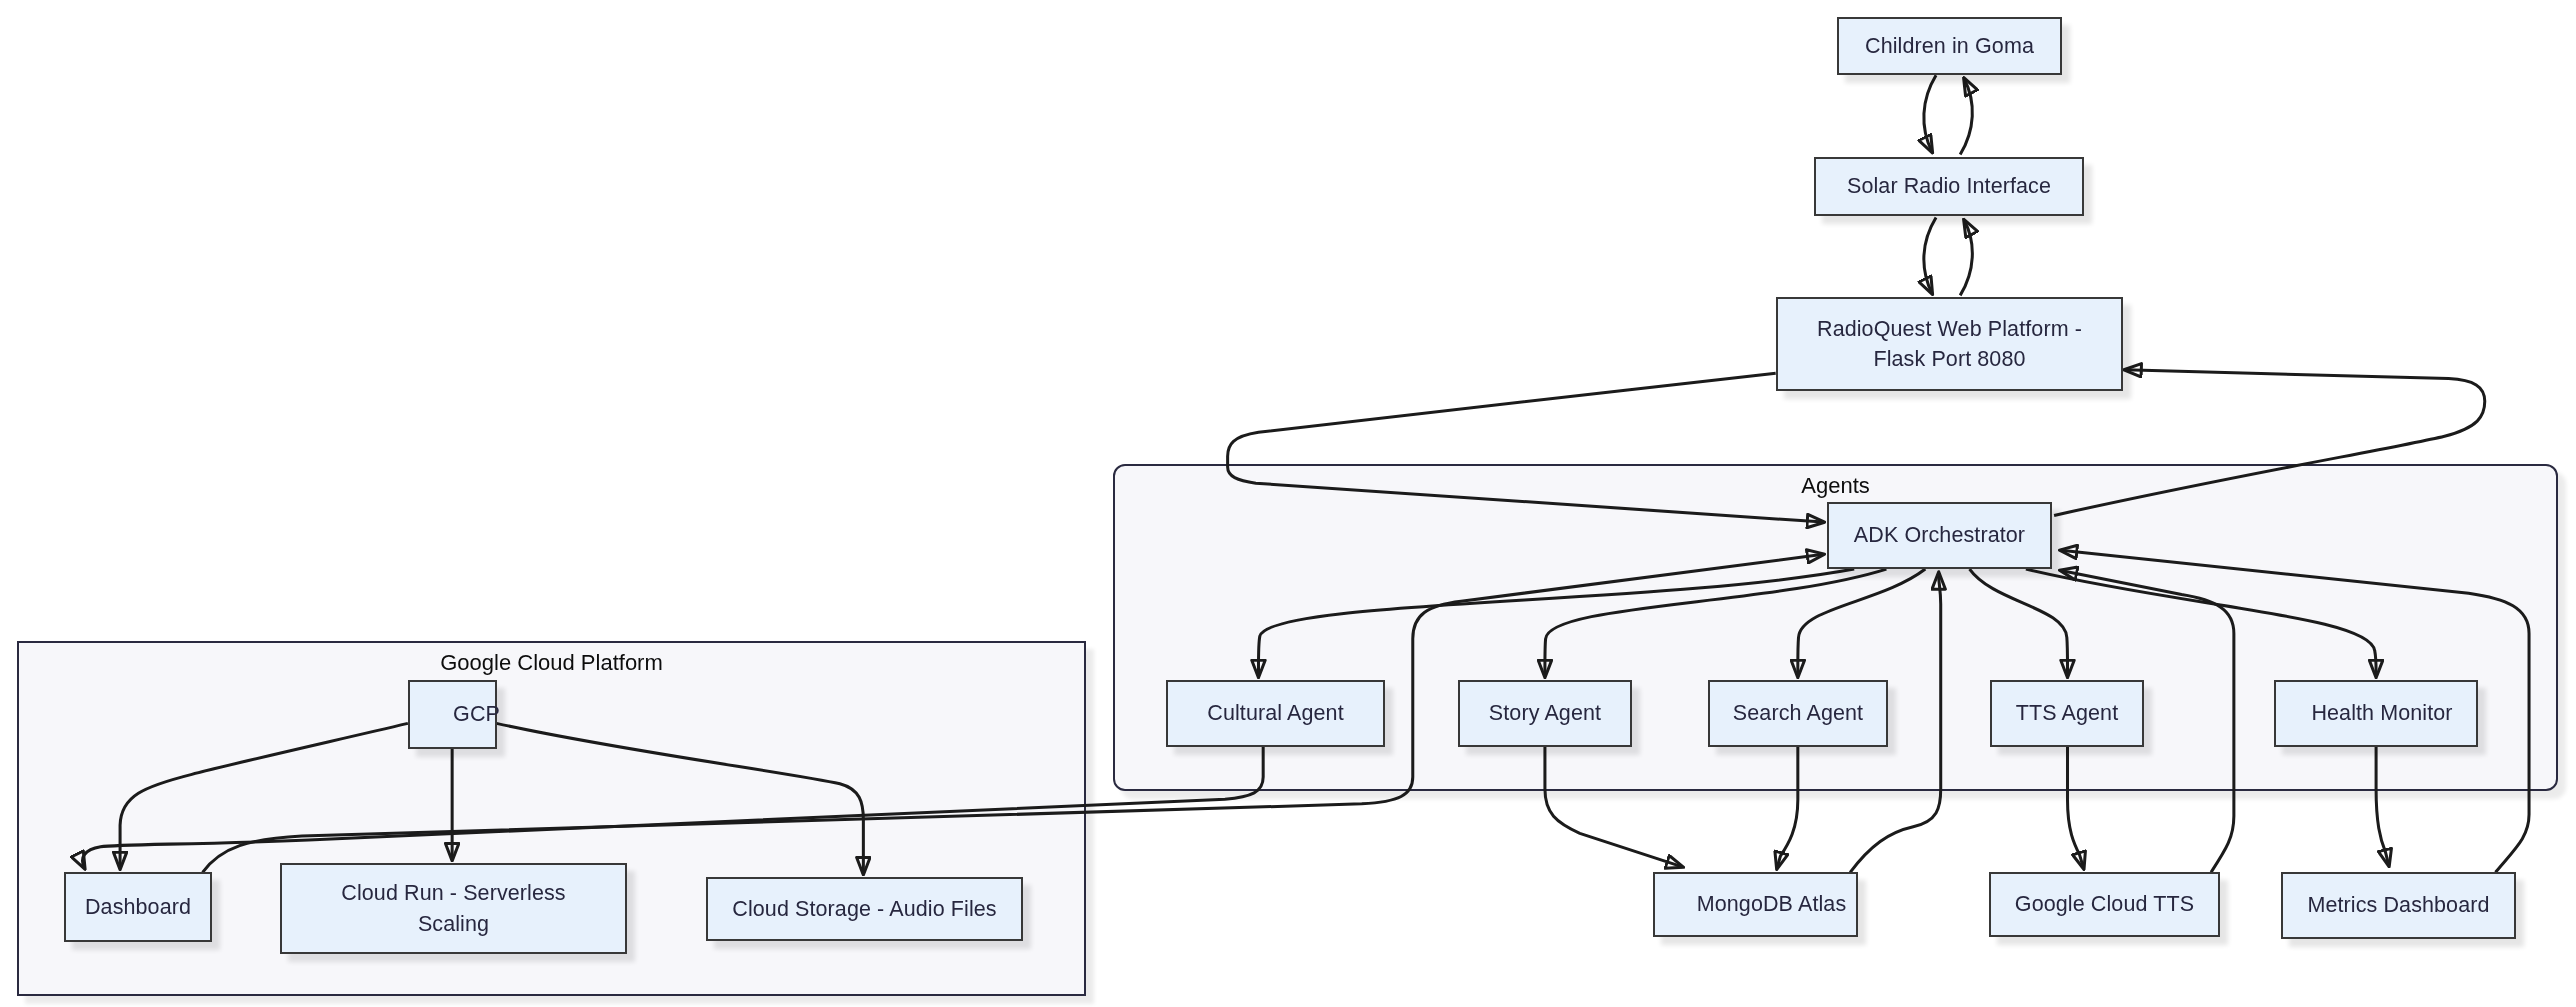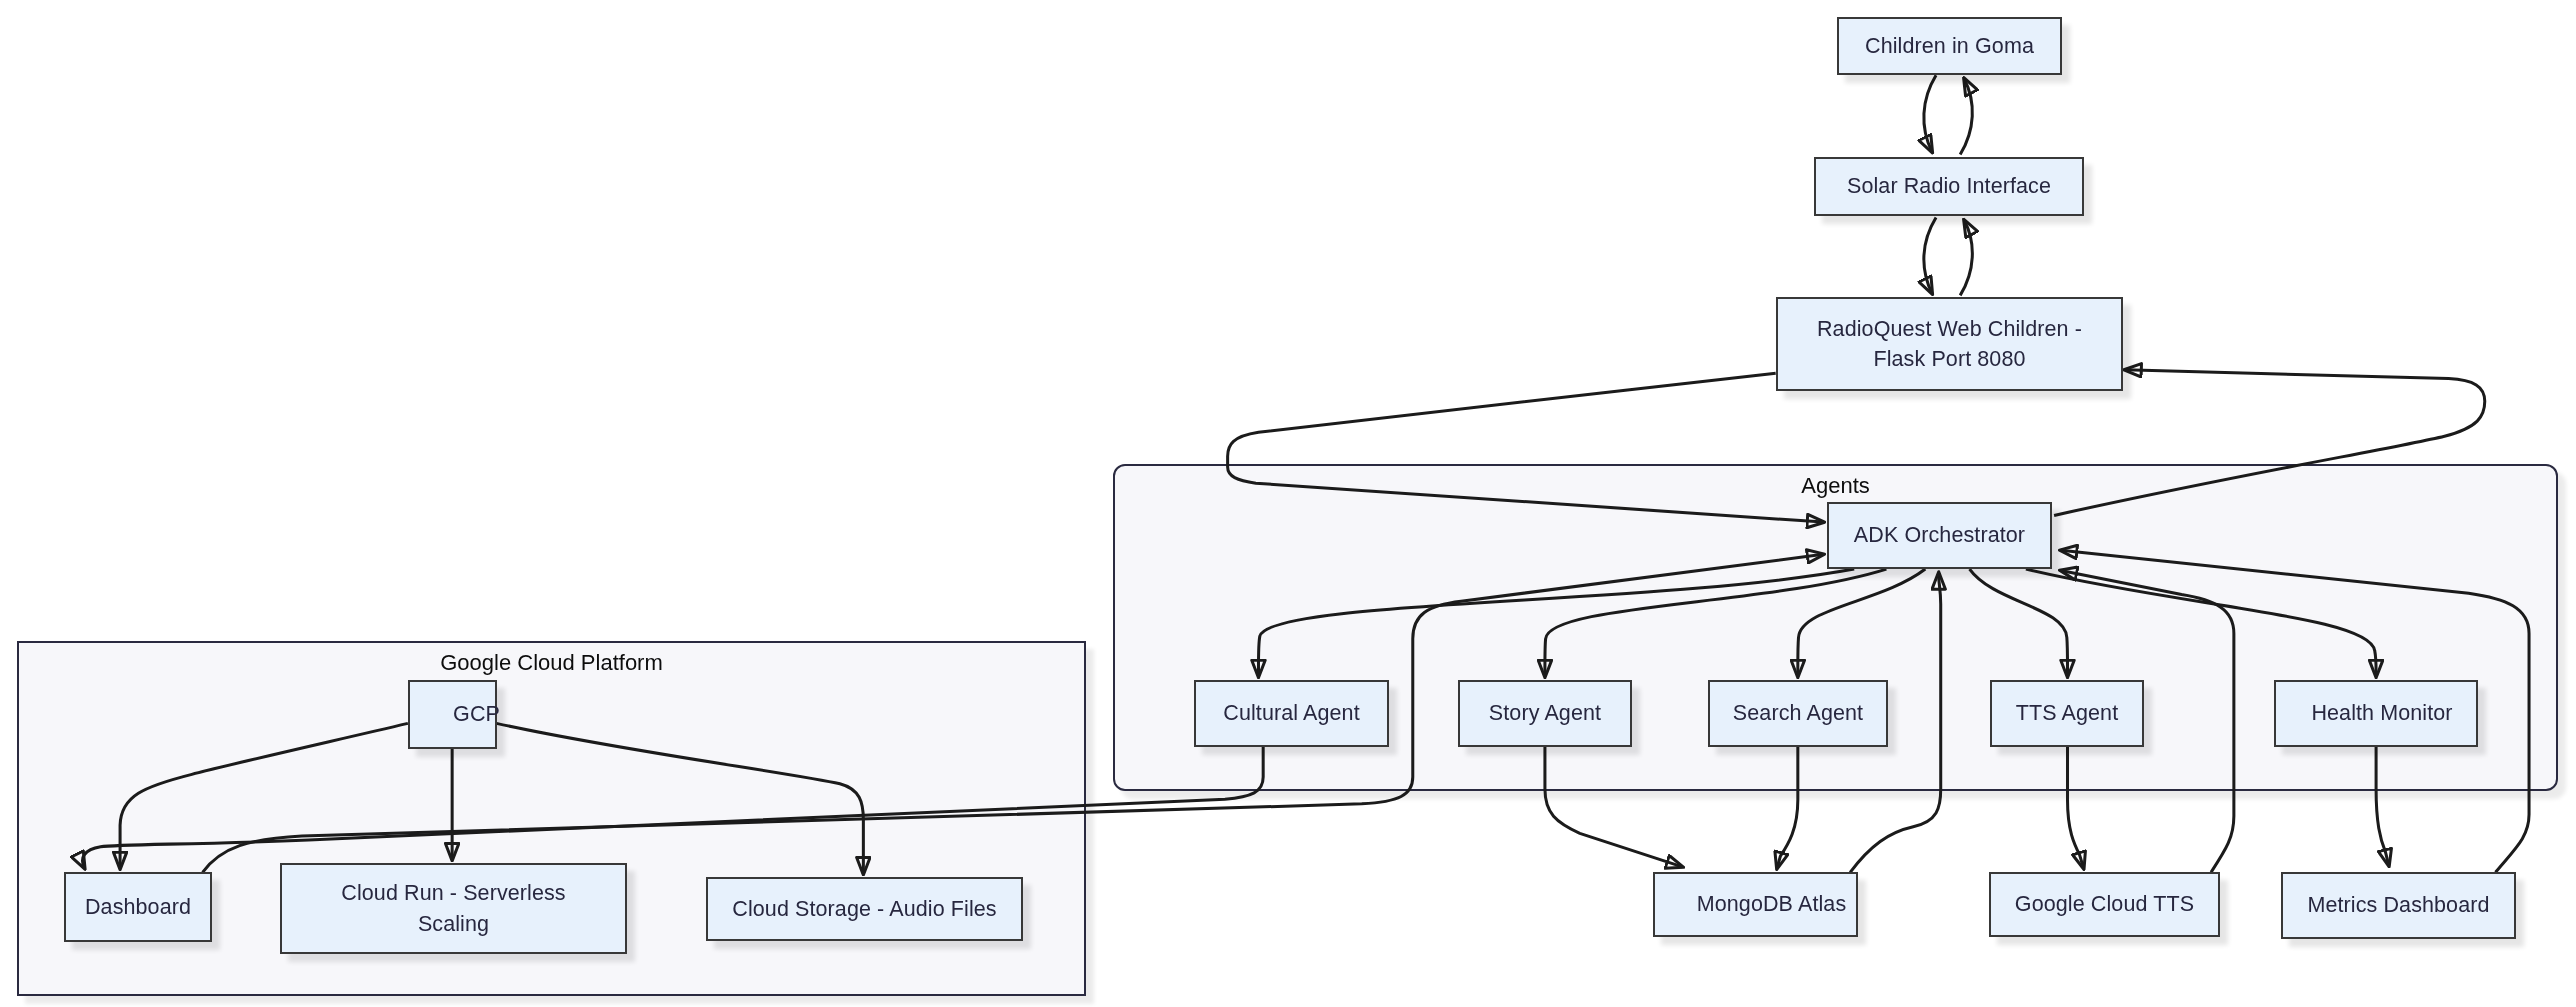--- a/index.html
+++ b/index.html
@@ -99,29 +99,29 @@
 
   <div class="node" style="left:1837px;top:17px;width:225px;height:58px;">
     <span>Children in Goma</span>
   </div>
 
   <div class="node" style="left:1814px;top:157px;width:270px;height:59px;">
     <span>Solar Radio Interface</span>
   </div>
 
   <div class="node" style="left:1776px;top:297px;width:347px;height:94px;">
-    <span>RadioQuest Web Children -</span>
+    <span>RadioQuest Web Platform -</span>
     <span>Flask Port 8080</span>
   </div>
 
   <div class="node" style="left:1827px;top:502px;width:225px;height:67px;">
     <span>ADK Orchestrator</span>
   </div>
 
-  <div class="node" style="left:1166px;top:680px;width:195px;height:67px;margin-left:28px;">
+  <div class="node" style="left:1166px;top:680px;width:219px;height:67px;">
     <span>Cultural Agent</span>
   </div>
 
   <div class="node" style="left:1458px;top:680px;width:174px;height:67px;">
     <span>Story Agent</span>
   </div>
 
   <div class="node" style="left:1708px;top:680px;width:180px;height:67px;">
     <span>Search Agent</span>
   </div>

